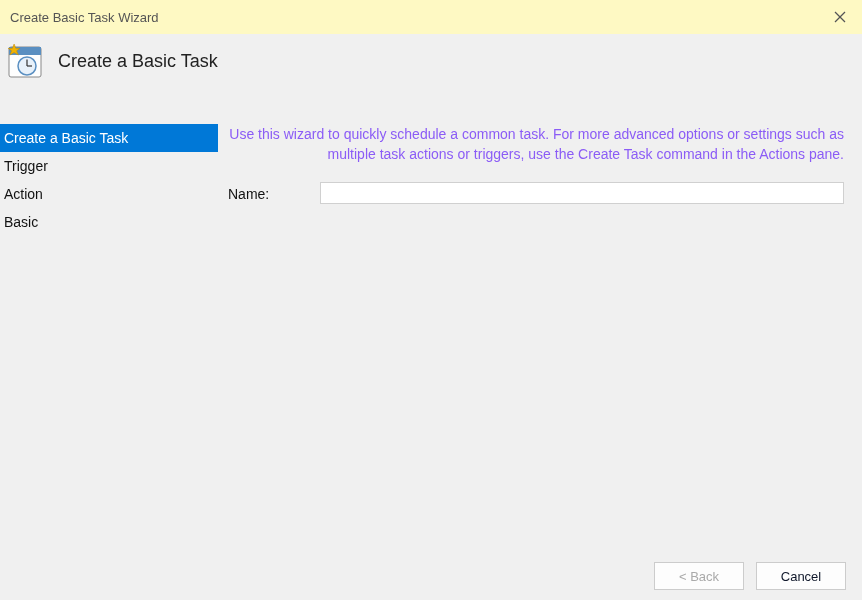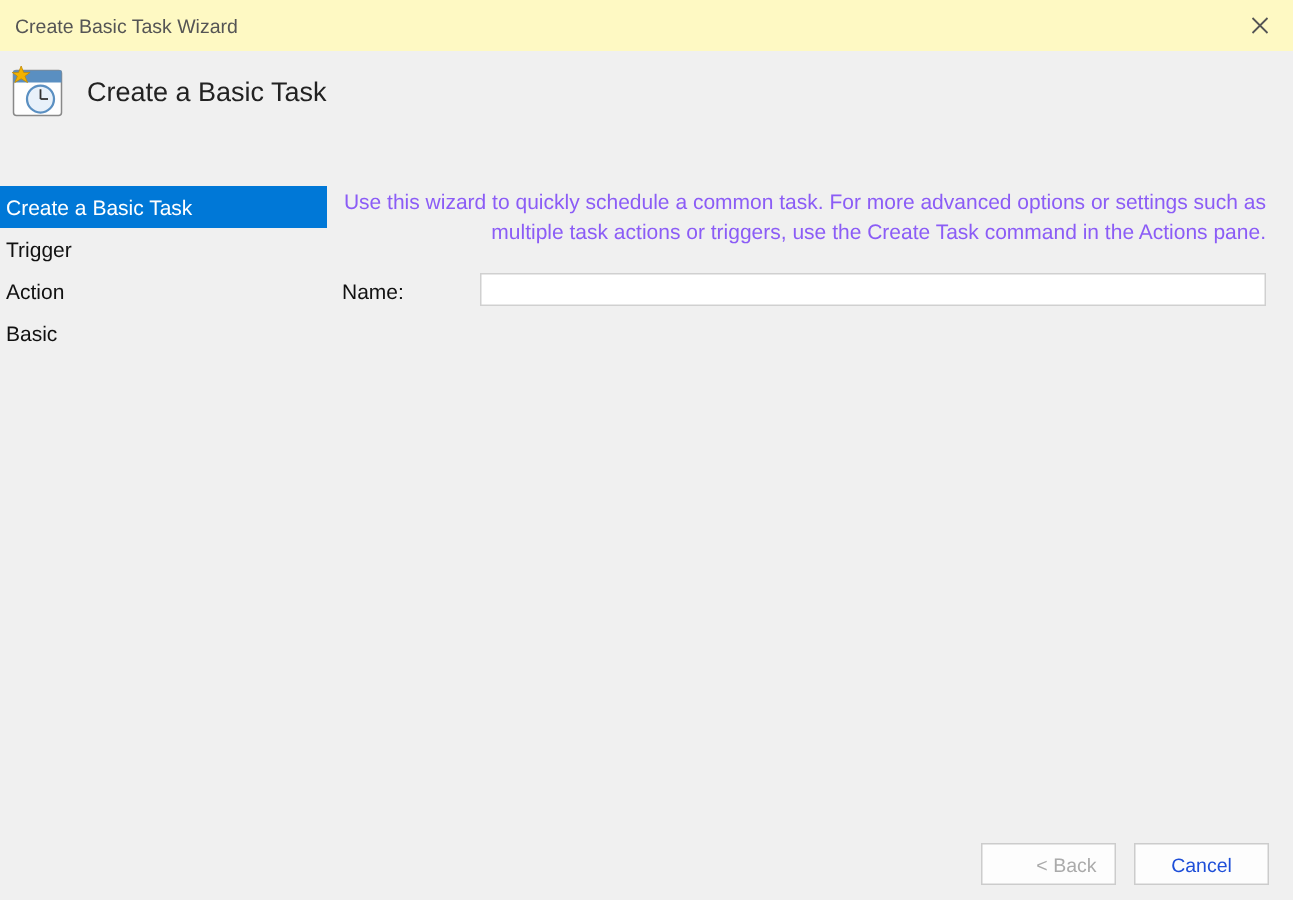--- a/index.html
+++ b/index.html
@@ -127,28 +127,27 @@
       display: flex;
       gap: 12px;
     }
     .wiz-button {
       min-width: 90px;
       height: 28px;
       border: 1px solid #ccc;
       background: #fdfdfd;
       font-family: inherit;
       font-size: 13px;
-      color: #1d4ed8;
+      color: #0f172a;
       cursor: pointer;
       padding: 0 12px;
     }
     .wiz-button:disabled {
       color: #aaa;
       cursor: default;
-      text-align: right;
     }
   </style>
 </head>
 <body>
 
 <div class="titlebar">
   <span class="titlebar-text">Create Basic Task Wizard</span>
   <div class="close-btn">
     <svg viewBox="0 0 12 12">
         <line x1="1" y1="1" x2="11" y2="11" stroke="#555" stroke-width="1.2"></line>

